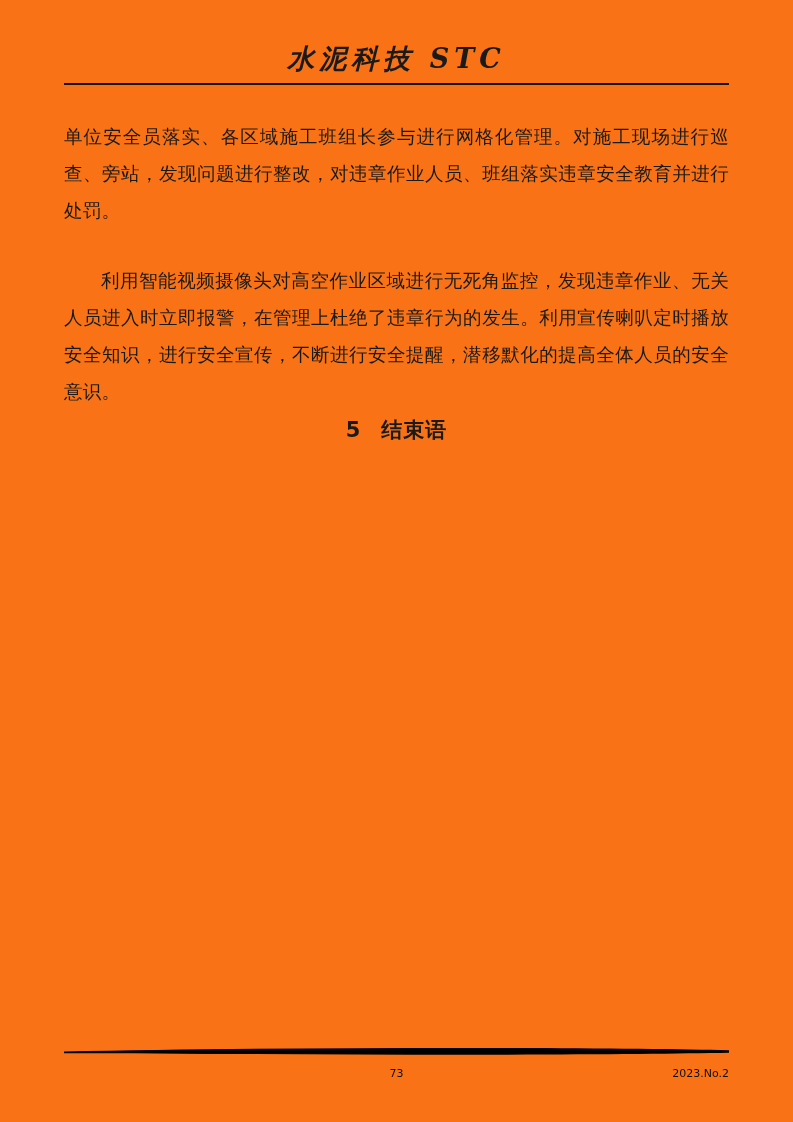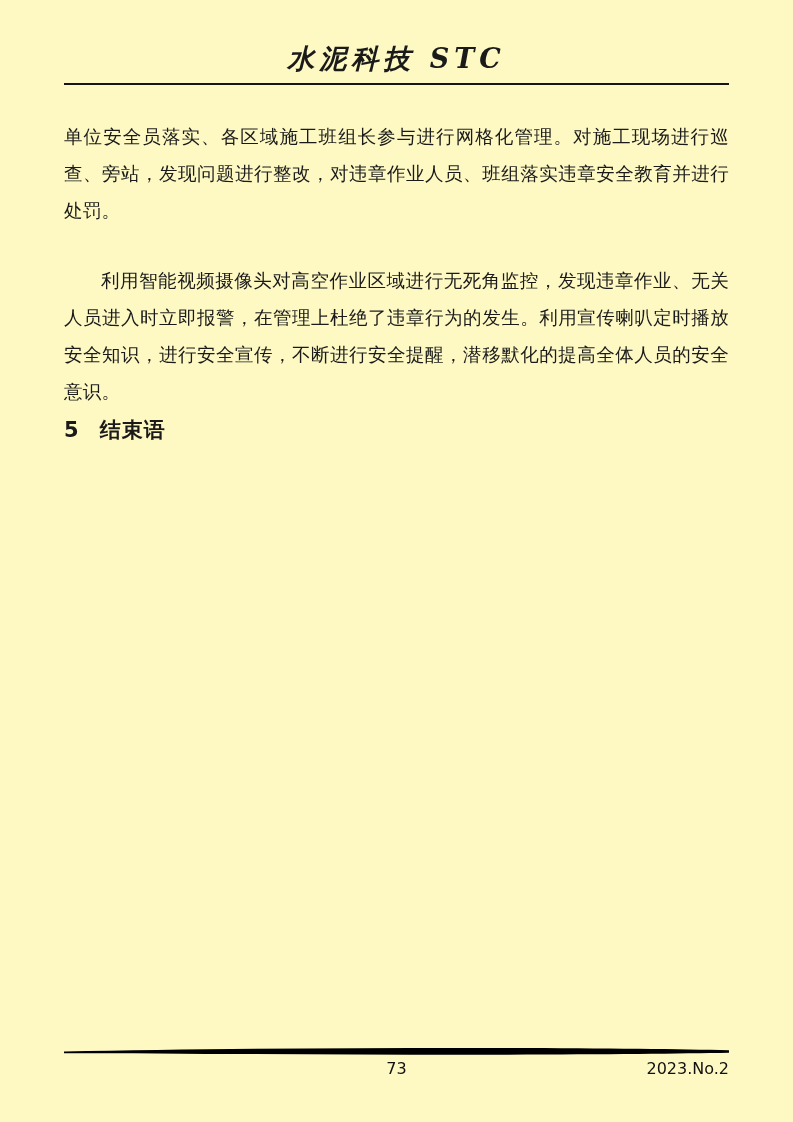--- a/index.html
+++ b/index.html
@@ -2,21 +2,21 @@
 <html><head>
 <meta charset="utf-8">
 <style>
   * { margin: 0; padding: 0; box-sizing: border-box; }
   html, body { background: #ffffff; }
   .page {
     position: relative;
     width: 793px;
     height: 1122px;
     margin: 0 auto;
-    background: #fef9c3;
+    background: #f97316;
     color: #1a1a1a;
     font-family: "DejaVu Serif", "Liberation Serif", serif;
     overflow: hidden;
   }
   .content {
     position: absolute;
     left: 64px;
     top: 42px;
     width: 665px;
   }
@@ -42,35 +42,36 @@
     margin-top: 33px;
   }
   .body-text p.indent { text-indent: 2em; }
   .section-heading {
     font-family: "DejaVu Sans", "Liberation Sans", sans-serif;
     font-weight: 700;
     font-size: 21px;
     line-height: 28px;
     margin: 6px 0 20px 0;
     letter-spacing: 1px;
+    text-align: center;
   }
   .heading-number { margin-right: 20px; }
   .footer {
     position: absolute;
     left: 64px;
     top: 1046px;
     width: 665px;
   }
   .footer-rule svg { display: block; }
   .footer-meta {
     position: relative;
     height: 18px;
-    margin-top: 3px;
+    margin-top: 11px;
     font-family: "DejaVu Sans", "Liberation Sans", sans-serif;
-    font-size: 16px;
+    font-size: 11px;
     color: #111111;
   }
   .page-number {
     position: absolute;
     left: 50%;
     transform: translateX(-50%);
   }
   .issue-number {
     position: absolute;
     right: 0;

